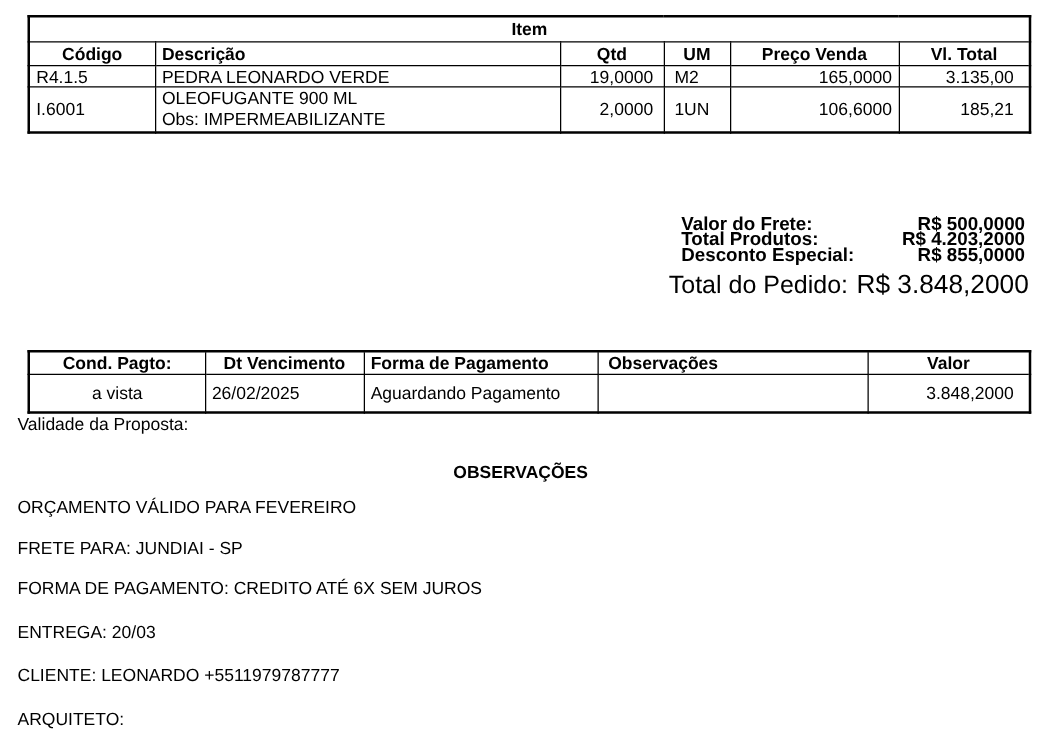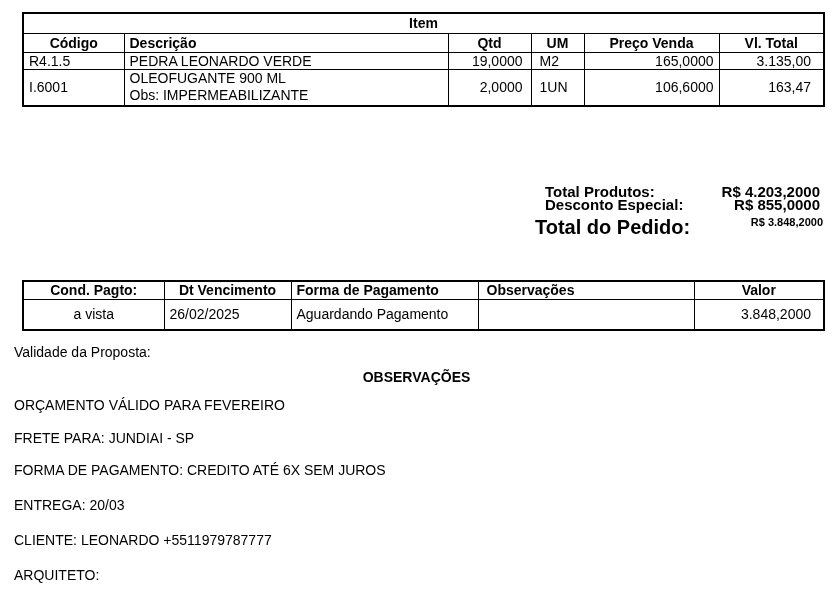--- a/index.html
+++ b/index.html
@@ -44,25 +44,25 @@
   .totals-row {
     position: absolute; left: 545px; right: 13px;
     display: flex; justify-content: space-between; align-items: baseline;
     font-weight: bold; font-size: 15px; line-height: 17px;
   }
   .totals-row.t1 { top: 145px; margin-top: 38px; }
   .totals-row.t2 { top: 171px; }
   .totals-row.t3 { top: 196px; }
   .grand-total {
     position: absolute; left: 535px; right: 10px; top: 216px;
-    display: flex; justify-content: space-between; align-items: flex-start;
-    font-weight: bold;
+    display: flex; justify-content: space-between; align-items: flex-end;
+    font-weight: normal;
   }
   .grand-total .gt-label { font-size: 20px; }
-  .grand-total .gt-value { font-size: 11px; }
+  .grand-total .gt-value { font-size: 21px; }
 
   
   .pay-table { position: absolute; left: 22px; top: 280px; width: 801px; }
   .pay-table th { height: 18px; }
   .pay-table td { height: 31px; }
 
   
   .ftline { position: absolute; left: 14px; font-size: 14px; line-height: 16px; white-space: nowrap; }
   .obs-title {
     position: absolute; left: 0; right: 0; text-align: center;
@@ -107,28 +107,32 @@
       </tr>
       <tr class="r2">
         <td class="ta-l">I.6001</td>
         <td class="ta-l desc-cell">
           <div>OLEOFUGANTE 900 ML</div>
           <div>Obs: IMPERMEABILIZANTE</div>
         </td>
         <td class="ta-r pad-r-8">2,0000</td>
         <td class="ta-l pad-l-8">1UN</td>
         <td class="ta-r">106,6000</td>
-        <td class="ta-r pad-r-12">163,47</td>
+        <td class="ta-r pad-r-12">185,21</td>
       </tr>
     </tbody>
   </table>
 
   <div class="totals-row t1">
     <span>Total Produtos:</span>
     <span>R$ 4.203,2000</span>
+  </div>
+  <div class="totals-row t2">
+    <span>Valor do Frete:</span>
+    <span>R$ 500,0000</span>
   </div>
   <div class="totals-row t3">
     <span>Desconto Especial:</span>
     <span>R$ 855,0000</span>
   </div>
   <div class="grand-total">
     <span class="gt-label">Total do Pedido:</span>
     <span class="gt-value">R$ 3.848,2000</span>
   </div>
 
@@ -153,21 +157,21 @@
       <tr>
         <td class="ta-c">a vista</td>
         <td class="ta-l">26/02/2025</td>
         <td class="ta-l">Aguardando Pagamento</td>
         <td class="ta-l"></td>
         <td class="ta-r pad-r-12">3.848,2000</td>
       </tr>
     </tbody>
   </table>
 
-  <div class="ftline" style="top:344px">Validade da Proposta:</div>
+  <div class="ftline" style="top:331px">Validade da Proposta:</div>
   <div class="obs-title" style="top:369px">OBSERVAÇÕES</div>
   <div class="ftline" style="top:397px">ORÇAMENTO VÁLIDO PARA FEVEREIRO</div>
   <div class="ftline" style="top:430px">FRETE PARA: JUNDIAI - SP</div>
   <div class="ftline" style="top:462px">FORMA DE PAGAMENTO: CREDITO ATÉ 6X SEM JUROS</div>
   <div class="ftline" style="top:497px">ENTREGA: 20/03</div>
   <div class="ftline" style="top:532px">CLIENTE: LEONARDO +5511979787777</div>
   <div class="ftline" style="top:567px">ARQUITETO:</div>
 
 </div>
 

